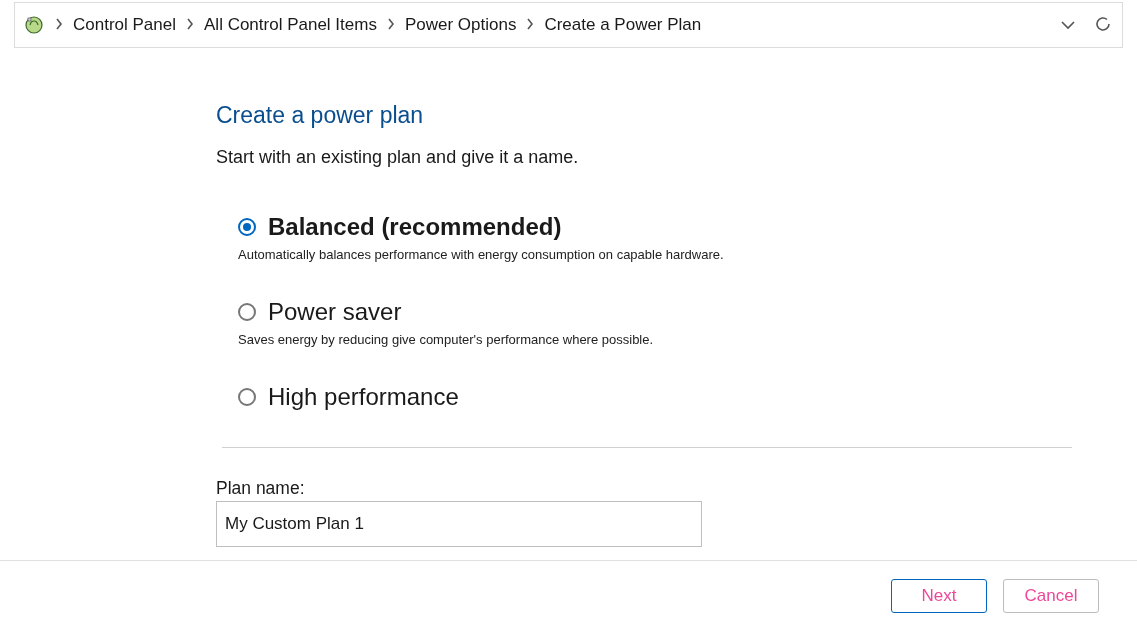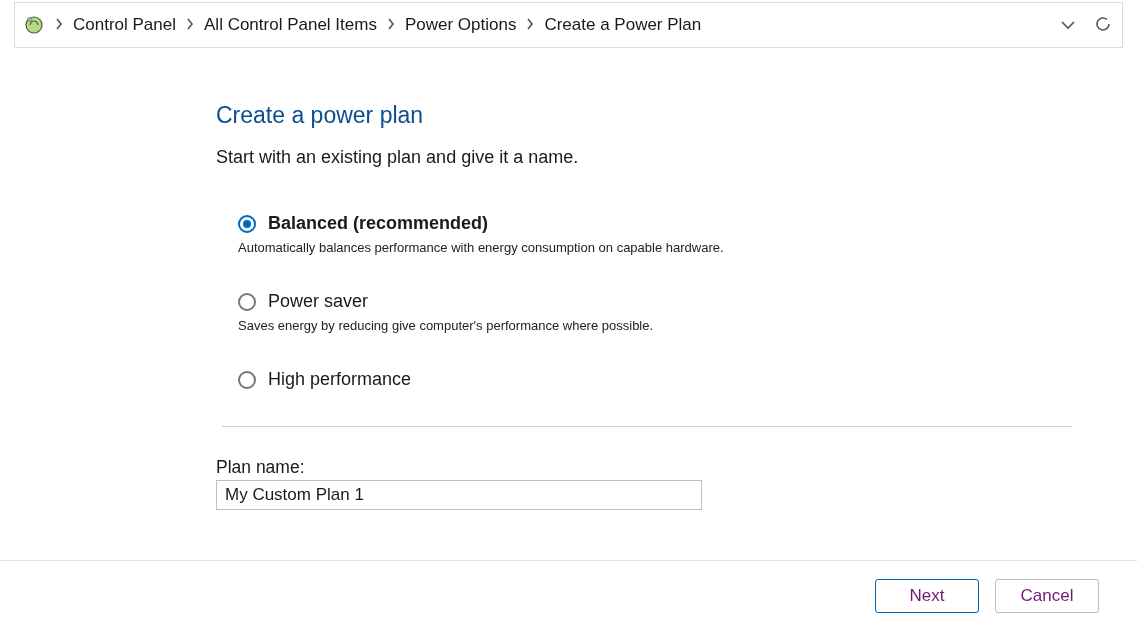--- a/index.html
+++ b/index.html
@@ -99,21 +99,21 @@
       content: "";
       position: absolute;
       left: 3px;
       top: 3px;
       width: 8px;
       height: 8px;
       border-radius: 50%;
       background: #0067c0;
     }
     .plan-label {
-      font-size: 18px;
+      font-size: 24px;
       font-weight: 400;
     }
     .plan-label.bold {
       font-weight: 600;
     }
     .plan-desc {
       font-size: 13px;
       color: #222;
     }
     .hr {
@@ -124,46 +124,46 @@
     }
     .plan-name-row {
       margin-left: 0;
     }
     .plan-name-label {
       font-size: 17.5px;
       margin-bottom: 2px;
     }
     .plan-name-input {
       width: 486px;
-      height: 30px;
+      height: 46px;
       border: 1px solid #bfbfbf;
       padding: 3px 8px;
       font-size: 17px;
       font-family: inherit;
       color: #1a1a1a;
     }
     
     .footer {
       position: absolute;
       left: 0;
       top: 560px;
       width: 1137px;
       border-top: 1px solid #e0e0e0;
       display: flex;
       justify-content: flex-end;
       gap: 16px;
       padding: 18px 38px 0 0;
     }
     .btn {
-      width: 104px;
+      width: 96px;
       height: 34px;
       border: 1px solid #bcbcbc;
       background: #fff;
       font-size: 17px;
-      color: #701a75;
+      color: #ec4899;
       border-radius: 3px;
       cursor: pointer;
       display: flex;
       align-items: center;
       justify-content: center;
     }
     .btn-primary {
       border: 1px solid #0067c0;
     }
   </style>

